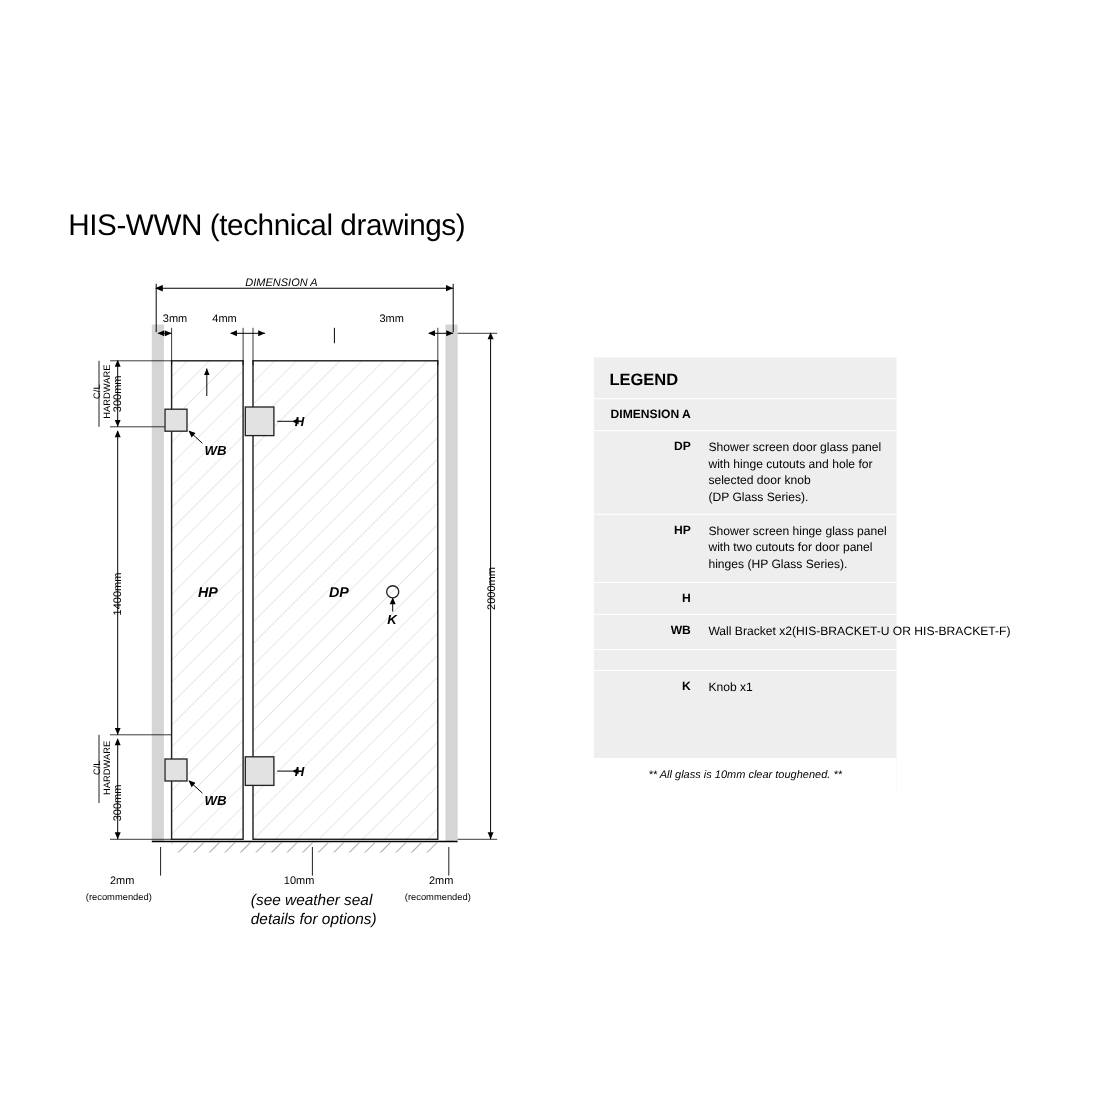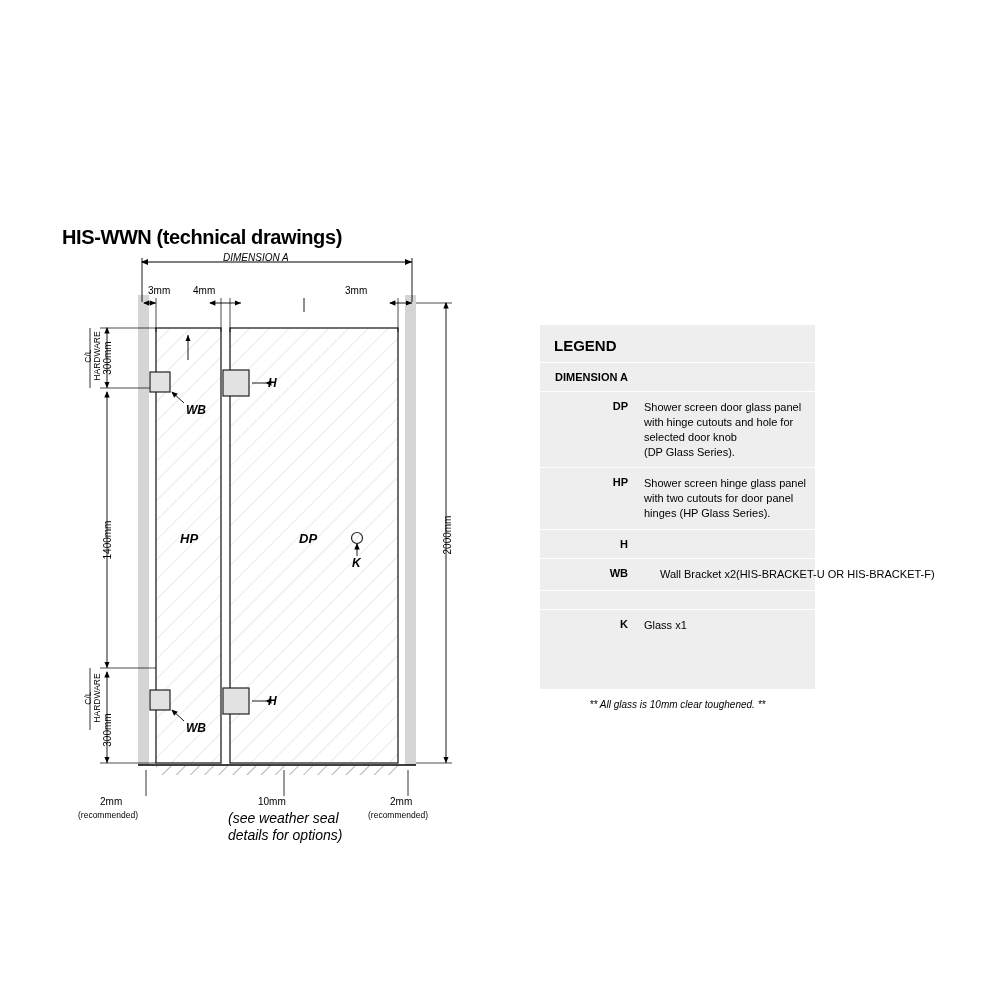--- a/index.html
+++ b/index.html
@@ -12,25 +12,24 @@
     height: 1000px;
     position: relative;
     font-family: "Liberation Sans", sans-serif;
     color: #000000;
     overflow: hidden;
   }
   #page-title {
     position: absolute;
     left: 62px;
     top: 190px;
-    font-size: 20px;
-    font-weight: bold;
+    font-size: 27px;
+    font-weight: normal;
     letter-spacing: -0.4px;
     white-space: nowrap;
-    margin-top: 36px;
   }
 
   
   #drawing {
     position: absolute;
     left: 60px;
     top: 240px;
     width: 420px;
     height: 600px;
   }
@@ -74,21 +73,21 @@
     font-weight: bold;
     font-size: 11px;
     box-sizing: border-box;
   }
   .legend-row .val {
     padding: 8px 6px 8px 8px;
     font-size: 11px;
     line-height: 1.35;
     white-space: pre-line;
   }
-  .legend-row.wide .val { white-space: nowrap; margin-left: 16px; }
+  .legend-row.wide .val { white-space: nowrap; }
   .legend-note {
     padding: 10px 0 10px 0;
     text-align: center;
     font-size: 10px;
     font-style: italic;
     background: #ffffff;
     margin-top: 48px;
   }
   #legend .spacer-row { height: 18px; border-top: 1px solid #ffffff; }
 </style>
@@ -231,16 +230,16 @@
   <div class="legend-row">
     <div class="key">H</div>
   </div>
   <div class="legend-row wide">
     <div class="key">WB</div>
     <div class="val">Wall Bracket x2(HIS-BRACKET-U OR HIS-BRACKET-F)</div>
   </div>
   <div class="spacer-row"></div>
   <div class="legend-row">
     <div class="key">K</div>
-    <div class="val">Glass x1</div>
+    <div class="val">Knob x1</div>
   </div>
   <div class="legend-note">** All glass is 10mm clear toughened. **</div>
 </div>
 
 </body></html>

